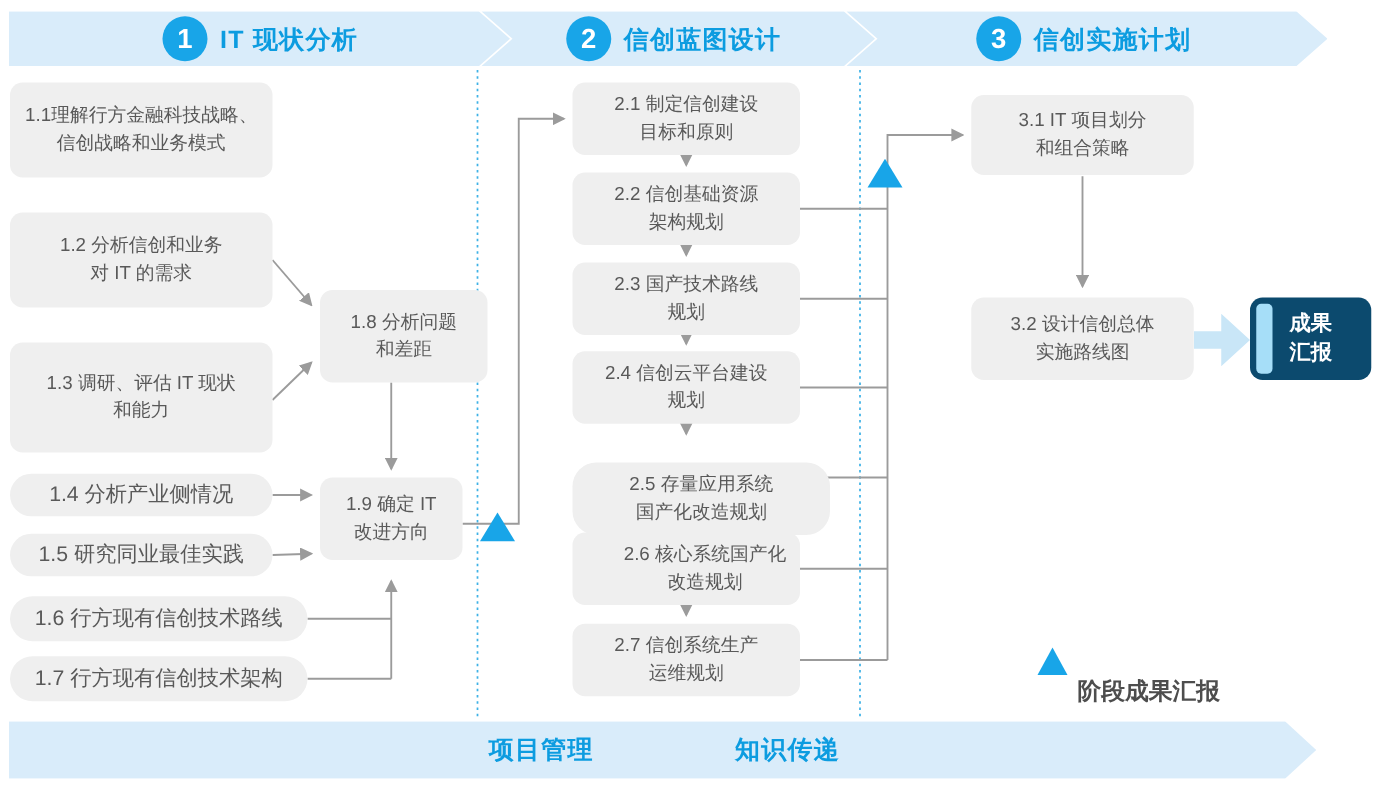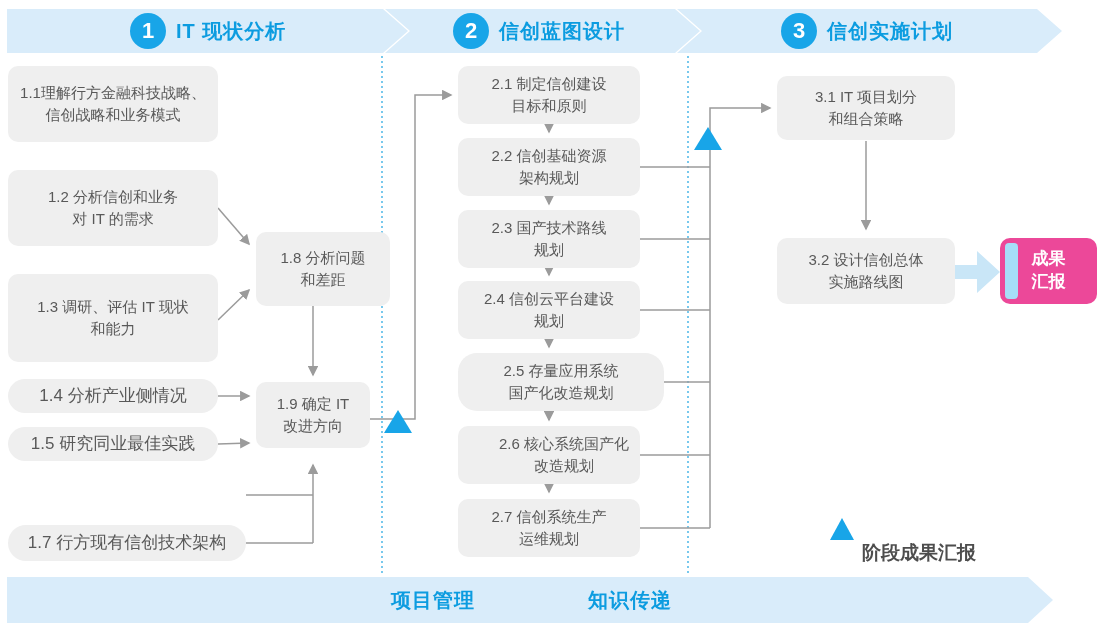--- a/index.html
+++ b/index.html
@@ -27,21 +27,21 @@
     white-space:pre-line; border-radius:10px; box-sizing:border-box; padding:2px 6px;
   }
   .pill { border-radius:18px; font-size:17px; }
 
   
   .tri { position:absolute; width:0; height:0; border-left:14px solid transparent; border-right:14px solid transparent; border-bottom:23px solid #18A5E8; }
   .tri-legend { border-left-width:12px; border-right-width:12px; border-bottom-width:22px; }
 
   
   .result {
-    position:absolute; left:1000px; top:238px; width:97px; height:66px; background:#ec4899; border-radius:10px;
+    position:absolute; left:1000px; top:238px; width:97px; height:66px; background:#0c4a6e; border-radius:10px;
     color:#ffffff; font-weight:bold; font-size:17px; line-height:1.35;
     display:flex; align-items:center; justify-content:center; text-align:center; white-space:pre-line;
   }
   .result-stripe { position:absolute; left:5px; top:5px; width:13px; height:56px; background:#A6DEF8; border-radius:4px; }
   .fat-arrow {
     position:absolute; left:955px; top:251px; width:45px; height:42px; background:#C9E6F7;
     clip-path:polygon(0 14px,22px 14px,22px 0,45px 50%,22px 42px,22px 28px,0 28px);
   }
 
   
@@ -116,35 +116,36 @@
   </div>
 
   <div class="gbox" style="left:8px;top:66px;width:210px;height:76px;">1.1理解行方金融科技战略、
 信创战略和业务模式</div>
   <div class="gbox" style="left:8px;top:170px;width:210px;height:76px;">1.2 分析信创和业务
 对 IT 的需求</div>
   <div class="gbox" style="left:8px;top:274px;width:210px;height:88px;">1.3 调研、评估 IT 现状
 和能力</div>
   <div class="gbox pill" style="left:8px;top:379px;width:210px;height:34px;">1.4 分析产业侧情况</div>
   <div class="gbox pill" style="left:8px;top:427px;width:210px;height:34px;">1.5 研究同业最佳实践</div>
+  <div class="gbox pill" style="left:8px;top:477px;width:238px;height:36px;">1.6 行方现有信创技术路线</div>
   <div class="gbox pill" style="left:8px;top:525px;width:238px;height:36px;">1.7 行方现有信创技术架构</div>
   <div class="gbox" style="left:256px;top:232px;width:134px;height:74px;">1.8 分析问题
 和差距</div>
   <div class="gbox" style="left:256px;top:382px;width:114px;height:66px;">1.9 确定 IT
 改进方向</div>
 
   <div class="gbox" style="left:458px;top:66px;width:182px;height:58px;">2.1 制定信创建设
 目标和原则</div>
   <div class="gbox" style="left:458px;top:138px;width:182px;height:58px;">2.2 信创基础资源
 架构规划</div>
   <div class="gbox" style="left:458px;top:210px;width:182px;height:58px;">2.3 国产技术路线
 规划</div>
   <div class="gbox" style="left:458px;top:281px;width:182px;height:58px;">2.4 信创云平台建设
 规划</div>
-  <div class="gbox" style="left:458px;top:353px;width:206px;height:58px;border-radius:19px;">2.5 存量应用系统
+  <div class="gbox" style="left:458px;top:370px;width:206px;height:58px;border-radius:19px;">2.5 存量应用系统
 国产化改造规划</div>
   <div class="gbox" style="left:458px;top:426px;width:182px;height:58px;padding-left:36px;">2.6 核心系统国产化
 改造规划</div>
   <div class="gbox" style="left:458px;top:499px;width:182px;height:58px;">2.7 信创系统生产
 运维规划</div>
 
   <div class="gbox" style="left:777px;top:76px;width:178px;height:64px;">3.1 IT 项目划分
 和组合策略</div>
   <div class="gbox" style="left:777px;top:238px;width:178px;height:66px;">3.2 设计信创总体
 实施路线图</div>

